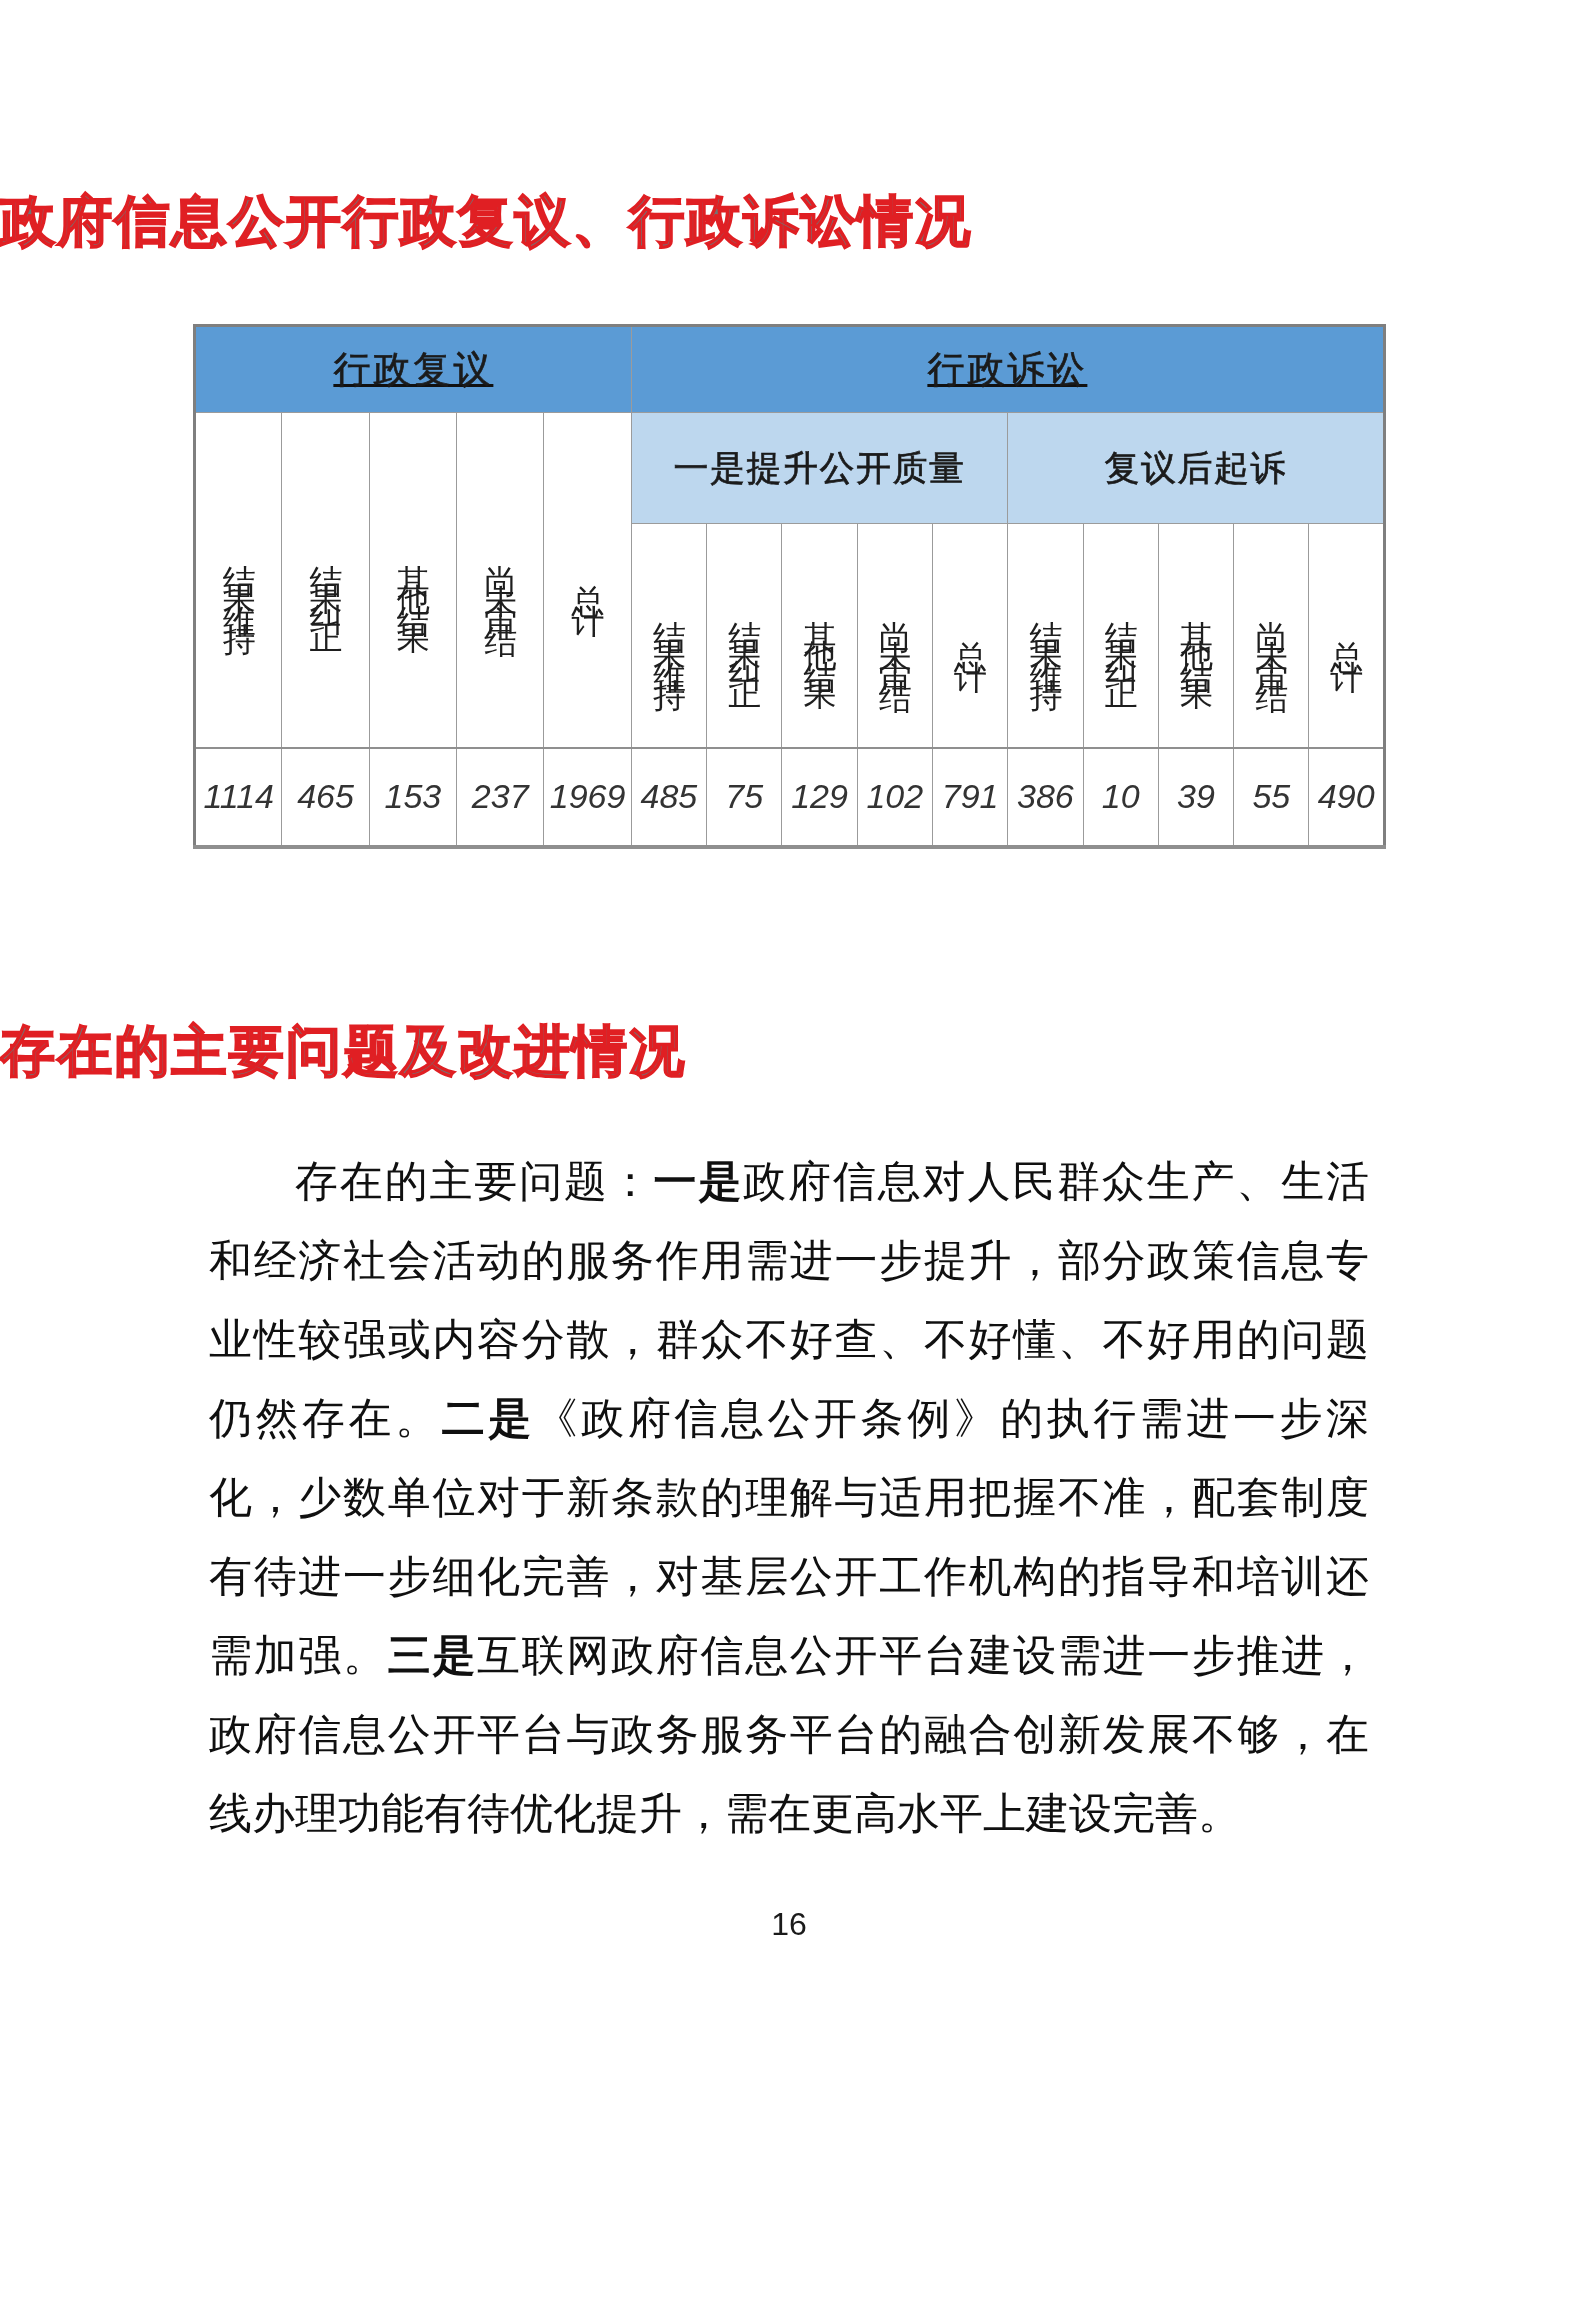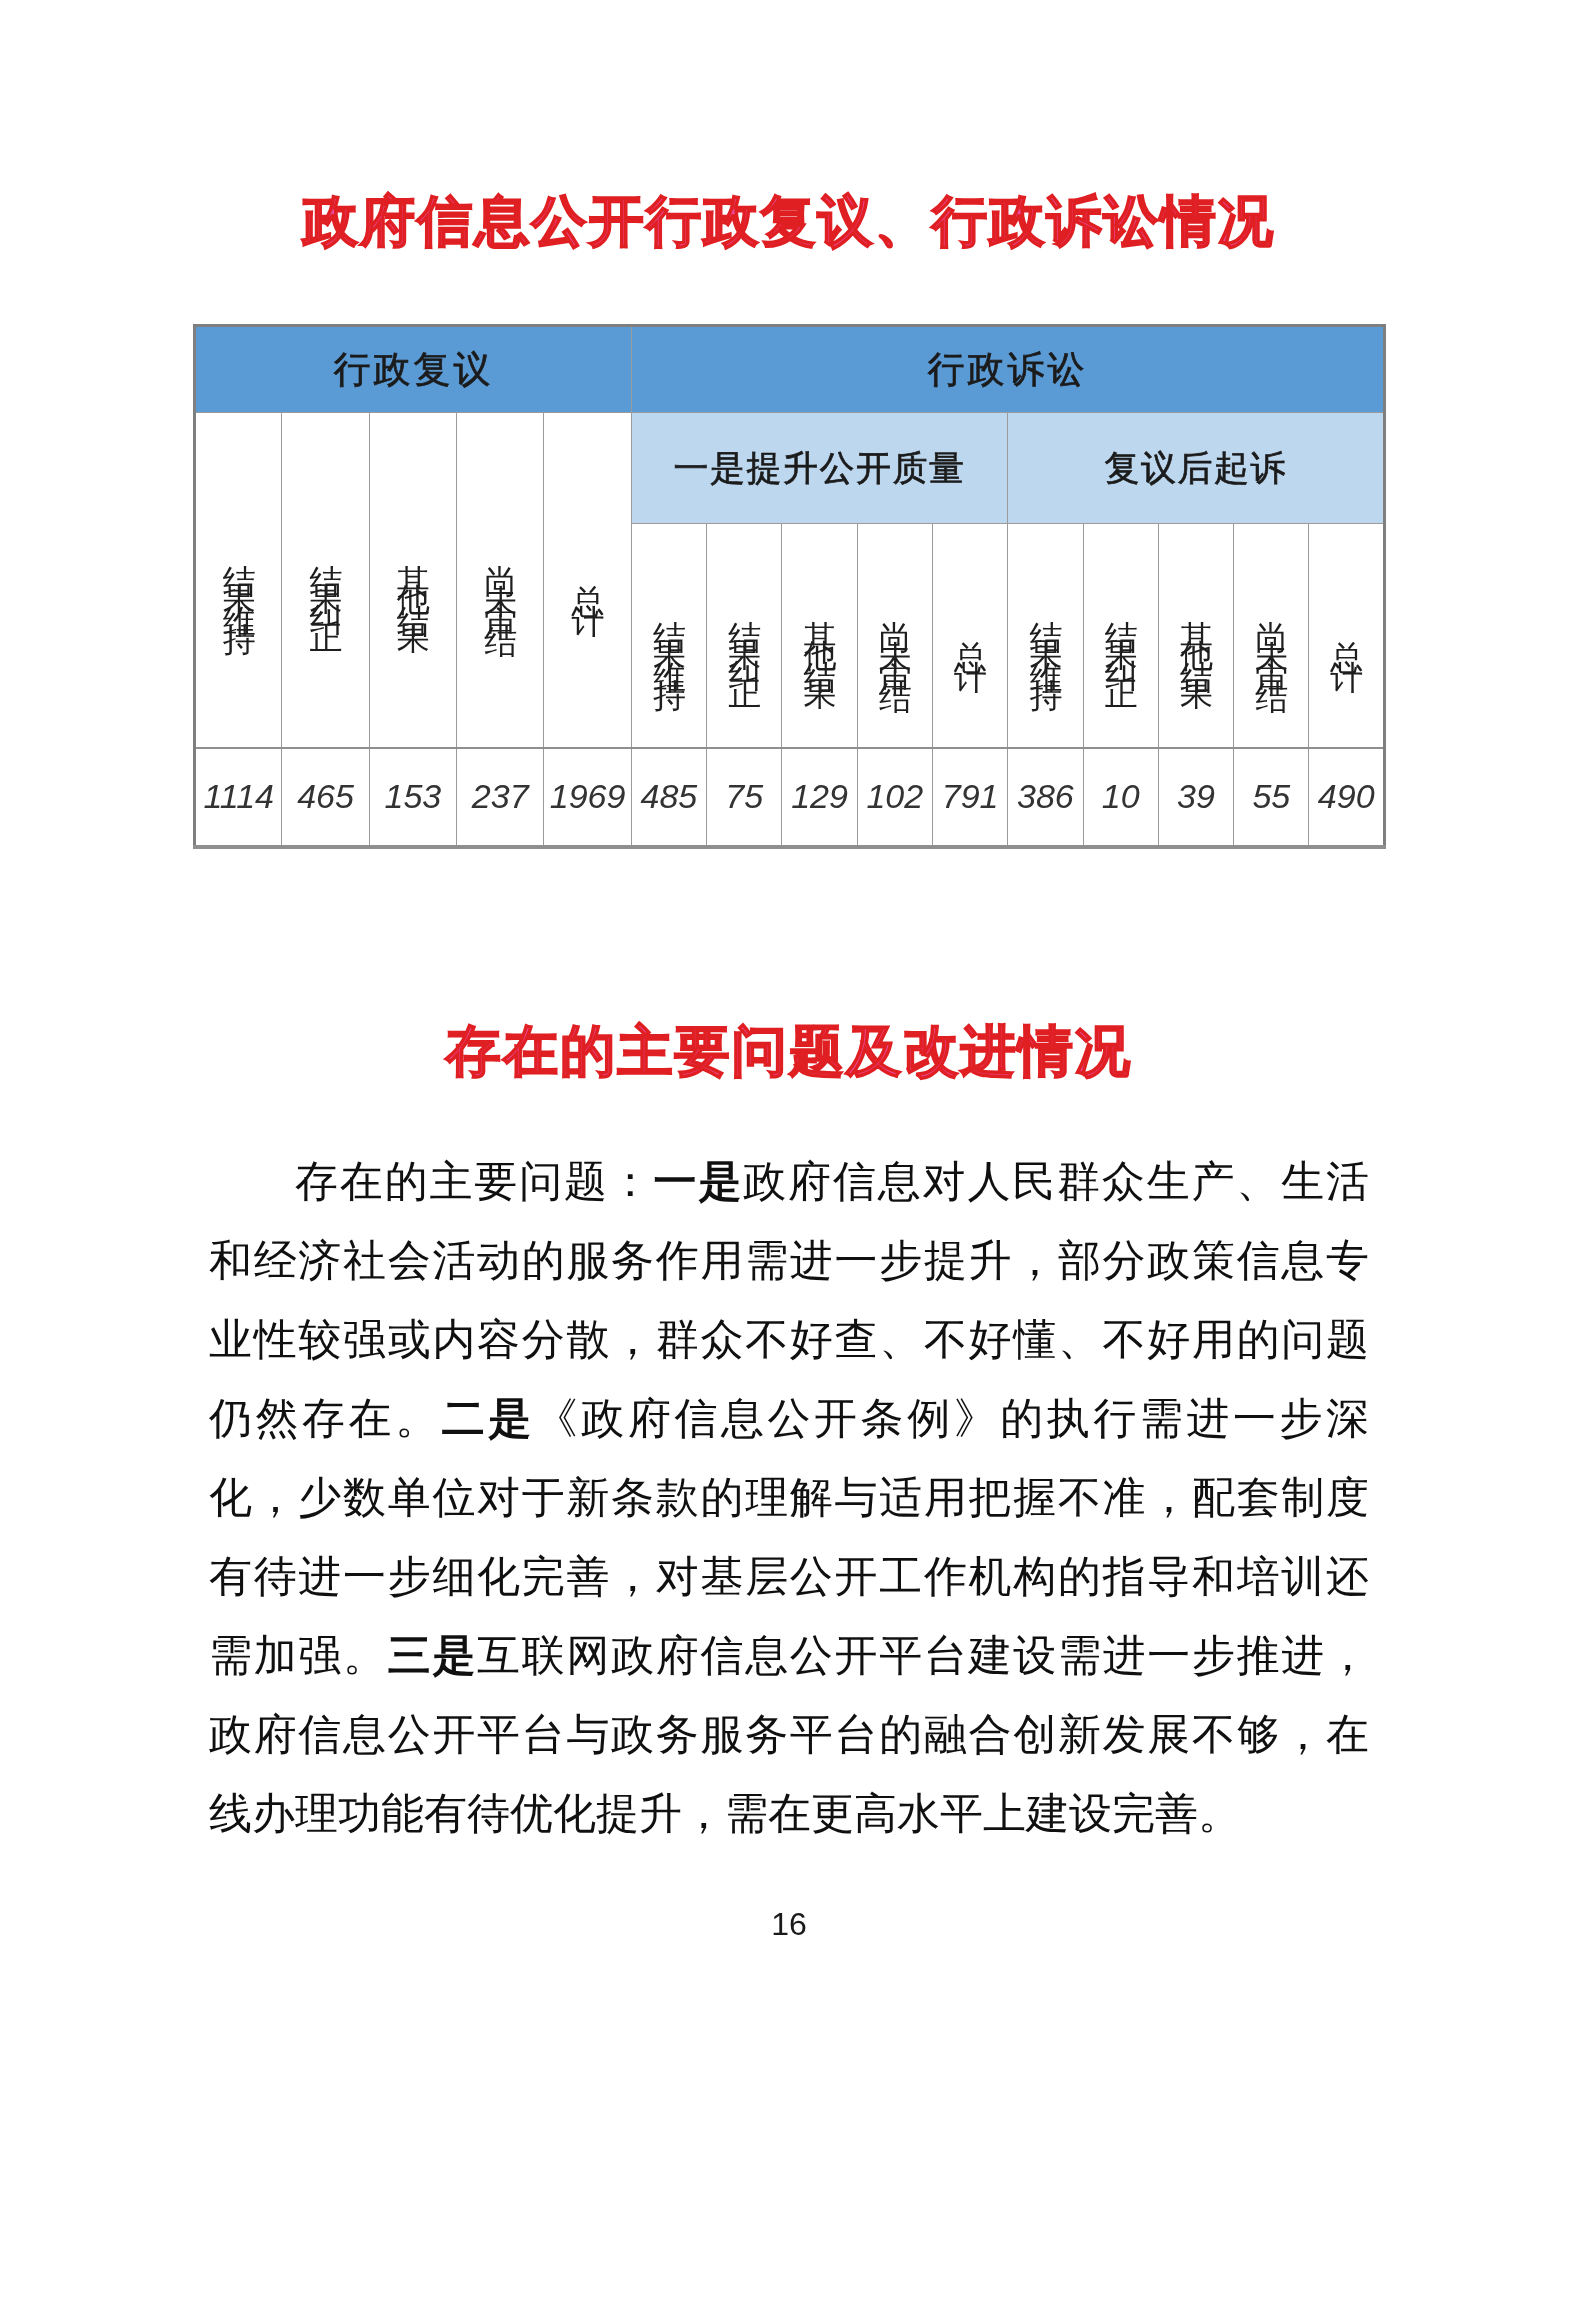--- a/index.html
+++ b/index.html
@@ -9,26 +9,25 @@
     min-height: 2319px;
     font-family: "Liberation Serif", serif;
     color: #111111;
     position: relative;
   }
   .page { width: 1578px; min-height: 2319px; }
 
   
   .sec-title {
     margin-top: 190px;
-    text-align: center;
     font-family: "Liberation Sans", sans-serif;
     font-weight: 900;
     font-size: 55px;
     line-height: 1.15;
-    color: #ec4899;
+    color: #737373;
     letter-spacing: 2.2px;
     -webkit-text-stroke: 1.8px #E01F23;
   }
   .sec-title.second { margin-top: 171px; }
 
   
   table.stats {
     margin: 71px auto 0 193px;
     width: 1193px;
     table-layout: fixed;
@@ -38,21 +37,21 @@
     background: #ffffff;
   }
   table.stats col.wide  { width: 87px; }
   table.stats col.narrow{ width: 75px; }
   table.stats th, table.stats td {
     border: 1.5px solid #9b9b9b;
     text-align: center;
     vertical-align: middle;
     font-weight: normal;
   }
-  tr.row-top    { height: 87px; }
+  tr.row-top    { height: 87px; text-decoration: underline; }
   tr.row-sub    { height: 111px; }
   tr.row-cols   { height: 224px; }
   tr.row-data   { height: 99px; }
 
   th.blue {
     background: #5B9BD5;
     font-family: "Liberation Sans", sans-serif;
     font-weight: bold;
     font-size: 37px;
     color: #1b1b1b;

